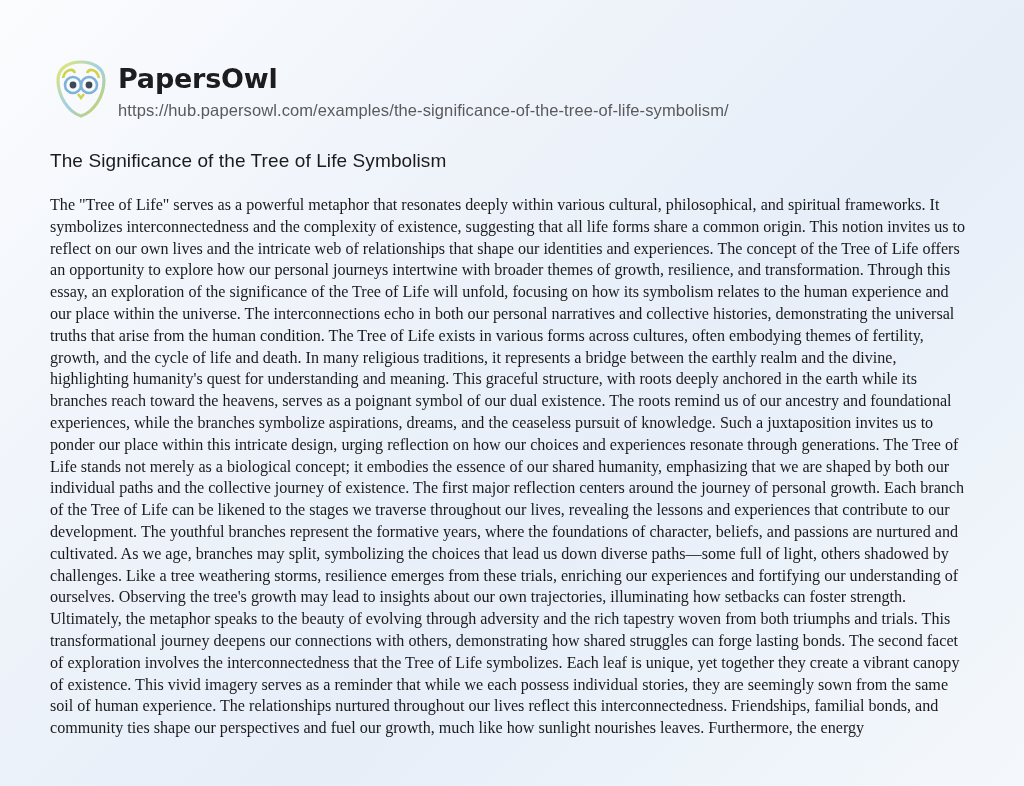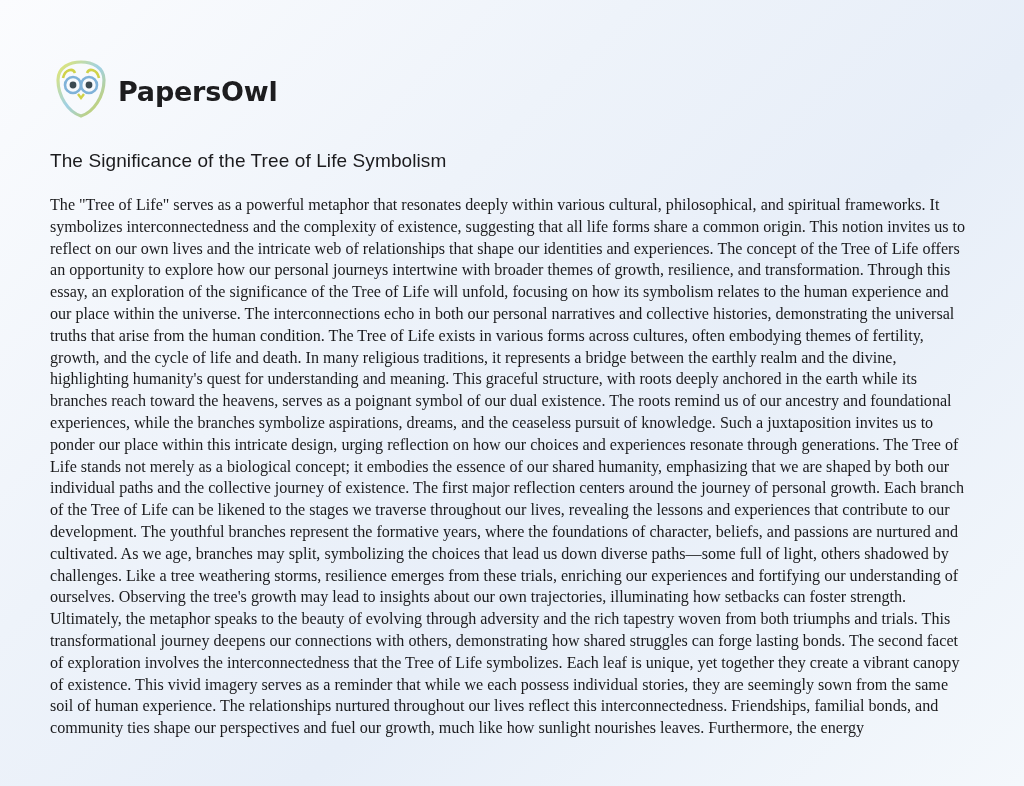--- a/index.html
+++ b/index.html
@@ -110,20 +110,21 @@
           <path d="M49 20 C47 11, 39 10, 37 15" fill="none" stroke="#cfd24a" stroke-width="2.6"></path>
           <circle cx="23" cy="27" r="8" fill="none" stroke="#7fb2d9" stroke-width="2.6"></circle>
           <circle cx="39" cy="27" r="8" fill="none" stroke="#7fb2d9" stroke-width="2.6"></circle>
           <circle cx="23" cy="27" r="3.4" fill="#3c4a52"></circle>
           <circle cx="39" cy="27" r="3.4" fill="#3c4a52"></circle>
           <path d="M28 36 L31 40 L34 36" fill="none" stroke="#cfd24a" stroke-width="2.4"></path>
         </svg>
       </div>
       <div class="brand-block">
         <div class="brand-name">PapersOwl</div>
+        <div class="site-url blur-soft">https://hub.papersowl.com/examples/the-significance-of-the-tree-of-life-symbolism/</div>
       </div>
     </div>
 
     <div class="article">
       <h1 class="title">The Significance of the Tree of Life Symbolism</h1>
       <p class="body-text">The "Tree of Life" serves as a powerful metaphor that resonates deeply within various cultural, philosophical, and spiritual frameworks. It symbolizes interconnectedness and the complexity of existence, suggesting that all life forms share a common origin. This notion invites us to reflect on our own lives and the intricate web of relationships that shape our identities and experiences. The concept of the Tree of Life offers an opportunity to explore how our personal journeys intertwine with broader themes of growth, resilience, and transformation. Through this essay, an exploration of the significance of the Tree of Life will unfold, focusing on how its symbolism relates to the human experience and our place within the universe. The interconnections echo in both our personal narratives and collective histories, demonstrating the universal truths that arise from the human condition. The Tree of Life exists in various forms across cultures, often embodying themes of fertility, growth, and the cycle of life and death. In many religious traditions, it represents a bridge between the earthly realm and the divine, highlighting humanity's quest for understanding and meaning. This graceful structure, with roots deeply anchored in the earth while its branches reach toward the heavens, serves as a poignant symbol of our dual existence. The roots remind us of our ancestry and foundational experiences, while the branches symbolize aspirations, dreams, and the ceaseless pursuit of knowledge. Such a juxtaposition invites us to ponder our place within this intricate design, urging reflection on how our choices and experiences resonate through generations. The Tree of Life stands not merely as a biological concept; it embodies the essence of our shared humanity, emphasizing that we are shaped by both our individual paths and the collective journey of existence. The first major reflection centers around the journey of personal growth. Each branch of the Tree of Life can be likened to the stages we traverse throughout our lives, revealing the lessons and experiences that contribute to our development. The youthful branches represent the formative years, where the foundations of character, beliefs, and passions are nurtured and cultivated. As we age, branches may split, symbolizing the choices that lead us down diverse paths—some full of light, others shadowed by challenges. Like a tree weathering storms, resilience emerges from these trials, enriching our experiences and fortifying our understanding of ourselves. Observing the tree's growth may lead to insights about our own trajectories, illuminating how setbacks can foster strength. Ultimately, the metaphor speaks to the beauty of evolving through adversity and the rich tapestry woven from both triumphs and trials. This transformational journey deepens our connections with others, demonstrating how shared struggles can forge lasting bonds. The second facet of exploration involves the interconnectedness that the Tree of Life symbolizes. Each leaf is unique, yet together they create a vibrant canopy of existence. This vivid imagery serves as a reminder that while we each possess individual stories, they are seemingly sown from the same soil of human experience. The relationships nurtured throughout our lives reflect this interconnectedness. Friendships, familial bonds, and community ties shape our perspectives and fuel our growth, much like how sunlight nourishes leaves. Furthermore, the energy</p>
     </div>
 
   </div>
 </div>

